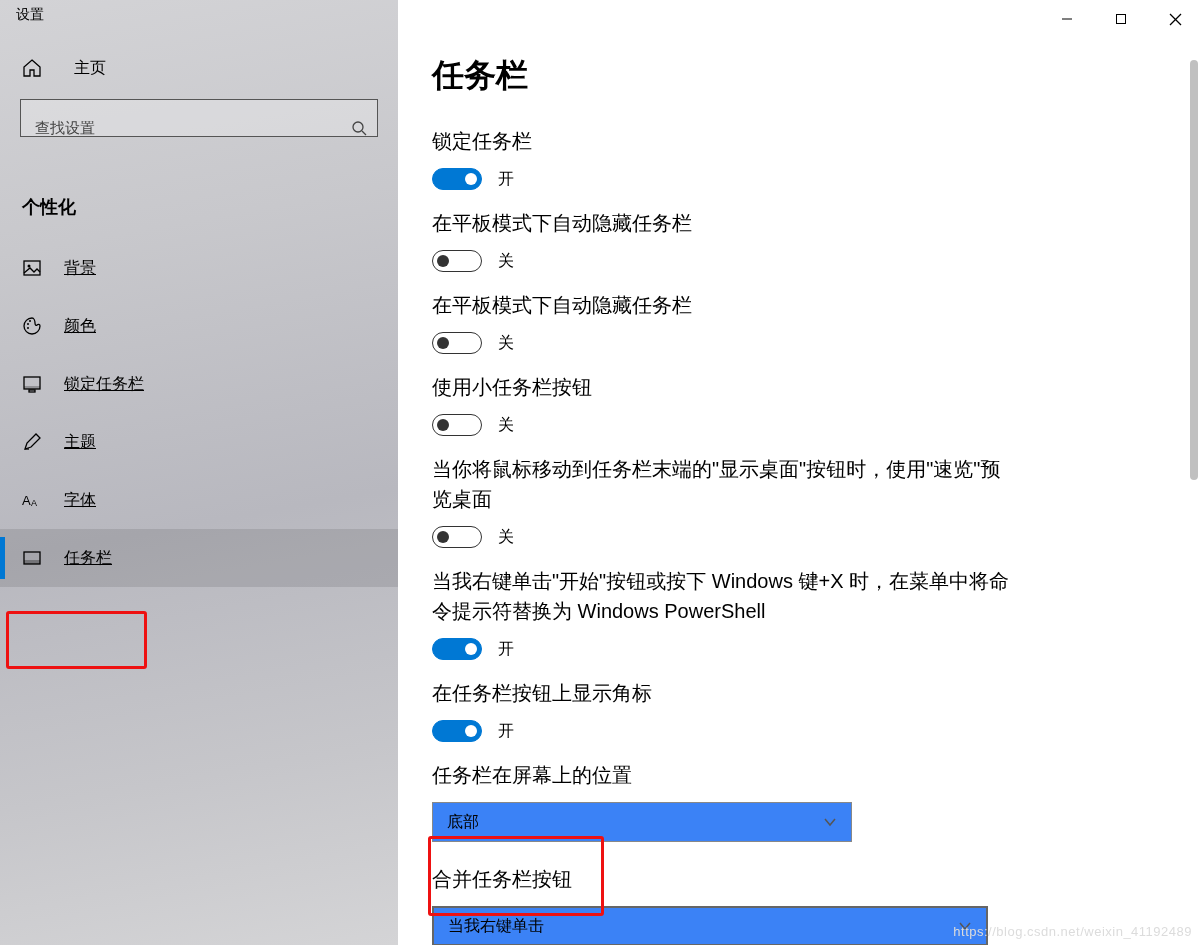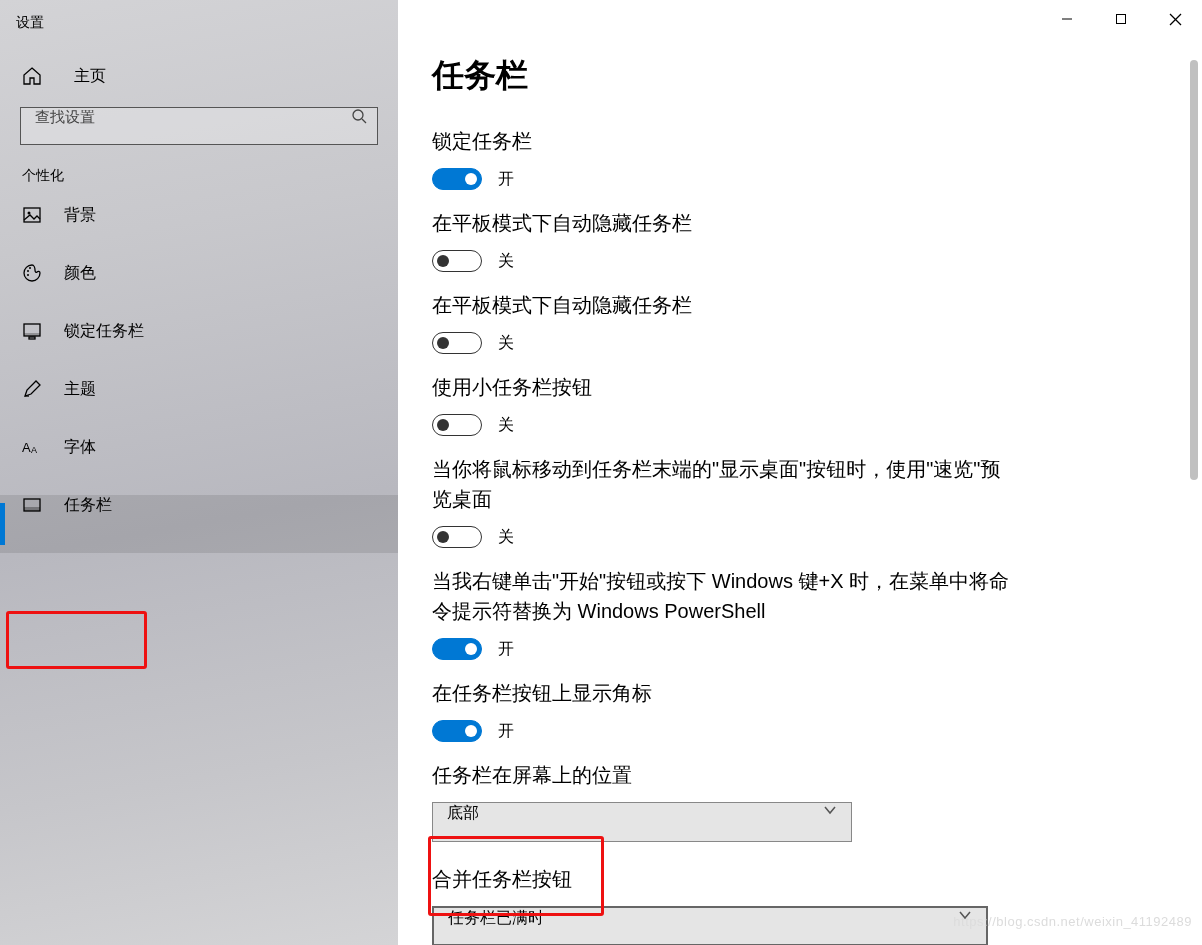--- a/index.html
+++ b/index.html
@@ -5,42 +5,43 @@
   * { box-sizing: border-box; margin: 0; padding: 0; font-family: "Microsoft YaHei", "Segoe UI", sans-serif; }
   html, body { width: 1202px; height: 945px; overflow: hidden; background: #fff; }
   .window { display: flex; width: 100%; height: 100%; position: relative; }
   
   
   .sidebar {
     width: 398px;
     height: 100%;
     background: linear-gradient(170deg, #d3d3d6 0%, #c8c8cc 25%, #b8b8bf 55%, #c6c6ca 80%, #d4d4d6 100%);
     position: relative;
-    padding-top: 10px;
+    padding-top: 2px;
   }
   .app-title { font-size: 14px; padding: 4px 16px 24px 16px; color: #000; font-weight: 400; }
   .home-row {
     display: flex; align-items: flex-start; gap: 32px;
     padding: 10px 22px; font-size: 16px; color: #000; cursor: pointer;
   }
   .home-row .icon { width: 20px; height: 20px; display: inline-flex; align-items: center; justify-content: center; }
   .search-wrap { padding: 10px 20px 18px 20px; }
   .search-box {
     width: 100%; height: 38px; border: 1px solid #555; background: rgba(255,255,255,0.25);
-    display: flex; align-items: flex-start; padding: 0 10px 0 14px; font-size: 15px; color: #333;
+    display: flex; align-items: flex-end; padding: 0 10px 0 14px; font-size: 15px; color: #333;
   }
   .search-box input {
     flex: 1; border: none; outline: none; background: transparent; font-size: 15px; color: #333;
   }
   .search-box input::placeholder { color: #444; }
-  .category-title { font-size: 14px; font-weight: 400; padding: 4px 22px 20px 22px; color: #000; }
+  .category-title { font-size: 18px; font-weight: 700; padding: 4px 22px 20px 22px; color: #000; margin-top: 36px; }
   .nav-item {
-    display: flex; gap: 22px;
+    display: flex; align-items: center; gap: 22px;
     padding: 0 22px; height: 58px; font-size: 16px; color: #000; cursor: pointer;
     position: relative;
+    text-decoration: underline;
   }
   .nav-item.selected { background: rgba(0,0,0,0.10); }
   .nav-item.selected::before {
     content: ""; position: absolute; left: 0; top: 8px; bottom: 8px; width: 5px; background: #0078d4;
   }
   .nav-item .icon { width: 20px; height: 20px; display: inline-flex; align-items: center; justify-content: center; flex-shrink: 0; }
   .red-highlight-nav {
     position: absolute; left: 6px; top: 611px; width: 141px; height: 58px;
     border: 3px solid #e11; border-radius: 3px; pointer-events: none;
   }
@@ -63,34 +64,34 @@
     border: 1px solid #333; background: #fff;
   }
   .toggle .knob {
     position: absolute; width: 12px; height: 12px; border-radius: 50%; background: #333;
     top: 50%; transform: translateY(-50%); left: 4px; transition: left .15s;
   }
   .toggle.on { background: #0078d4; border-color: #0078d4; }
   .toggle.on .knob { left: 32px; background: #fff; }
   .toggle-state { font-size: 16px; }
   .dropdown {
-    width: 420px; height: 40px; border: 1px solid #888; background: #e5e5e5;
-    display: flex; align-items: flex-start; justify-content: space-between;
+    width: 420px; height: 40px; border: 1px solid #888; background: #3b82f6;
+    display: flex; align-items: center; justify-content: space-between;
     padding: 0 14px; font-size: 16px; cursor: pointer; margin-bottom: 22px;
   }
   .dropdown.wide { width: 556px; border: 2px solid #666; }
   .red-highlight-main {
     position: absolute; left: 428px; top: 836px; width: 176px; height: 80px;
     border: 3px solid #e11; border-radius: 3px; pointer-events: none; z-index: 5;
   }
   .scrollbar-thumb {
     position: absolute; right: 4px; top: 60px; width: 8px; height: 420px; background: #c0c0c0; border-radius: 4px;
   }
   .watermark {
-    position: absolute; right: 10px; bottom: 16px; font-size: 13px; color: #dcdcdc; letter-spacing: 0.5px;
+    position: absolute; right: 10px; bottom: 6px; font-size: 13px; color: #dcdcdc; letter-spacing: 0.5px;
   }
   svg { display: block; }
 </style>
 </head>
 <body>
 
 <div class="window">
 
   <div class="sidebar">
     <div class="app-title">设置</div>
@@ -258,21 +259,21 @@
           <svg width="14" height="14" viewBox="0 0 14 14">
               <path d="M2 4 L7 10 L12 4" fill="none" stroke="#555" stroke-width="1.5"></path>
             </svg>
         </span>
       </div>
     </div>
 
     <div class="setting-block">
       <div class="setting-label">合并任务栏按钮</div>
       <div class="dropdown wide">
-        <span>任务栏已满时</span>
+        <span>当我右键单击</span>
         <span>
           <svg width="14" height="14" viewBox="0 0 14 14">
               <path d="M2 4 L7 10 L12 4" fill="none" stroke="#555" stroke-width="1.5"></path>
             </svg>
         </span>
       </div>
     </div>
 
     <div class="scrollbar-thumb"></div>
   </div>

